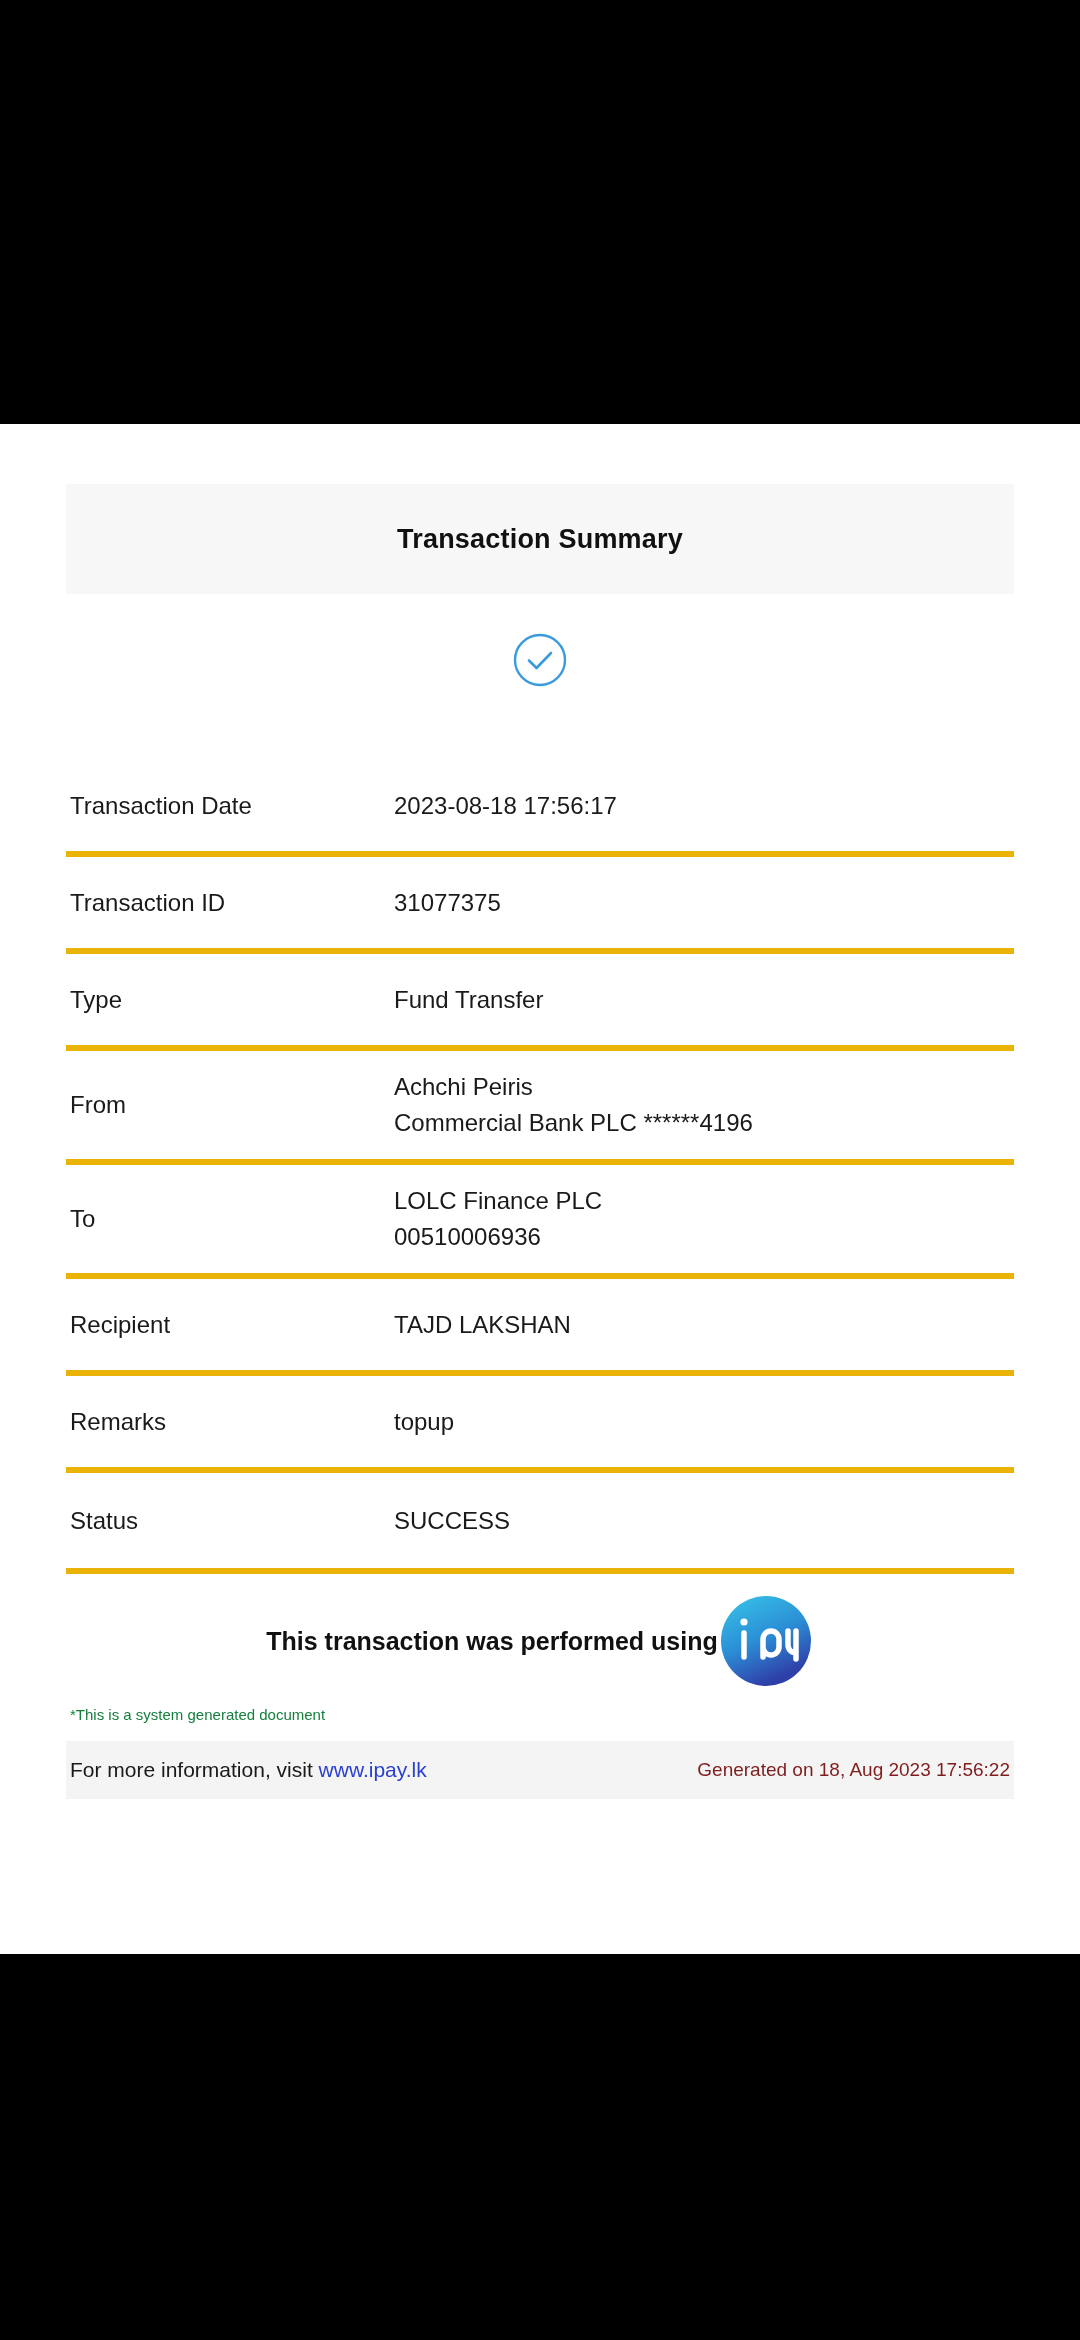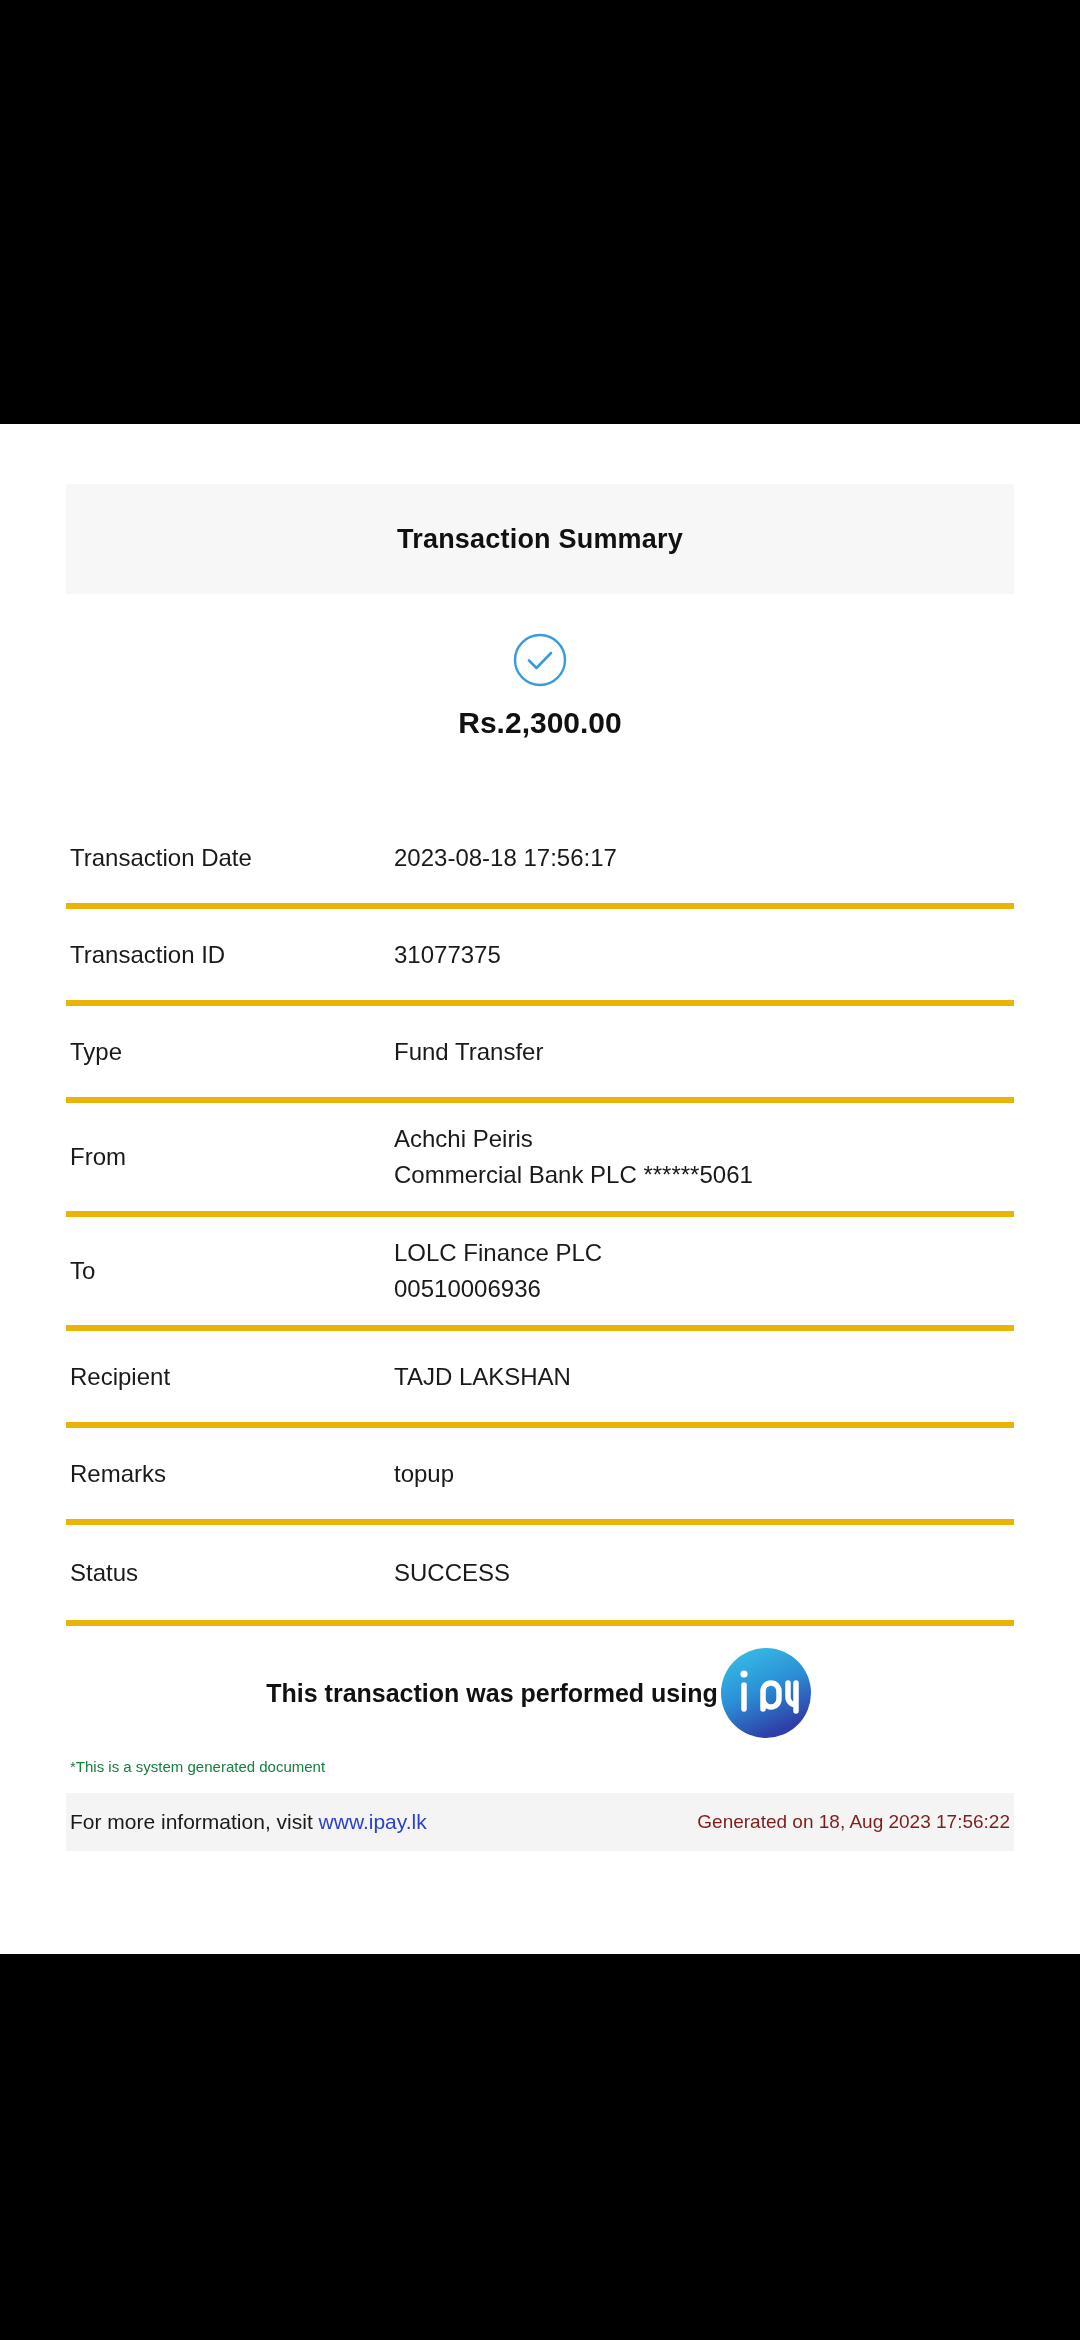--- a/index.html
+++ b/index.html
@@ -174,41 +174,40 @@
         <div class="header-title">Transaction Summary</div>
       </div>
 
       <div class="check-wrap">
         <svg class="check-circle" viewBox="0 0 56 56">
           <circle cx="28" cy="28" r="25" fill="none" stroke="#3a9bdc" stroke-width="2.4"></circle>
           <polyline points="17,28.5 24.5,36 39,21" fill="none" stroke="#3a9bdc" stroke-width="2.6" stroke-linecap="round" stroke-linejoin="round"></polyline>
         </svg>
       </div>
 
-      <div class="amount">Rs.2,300.00</div>
 
       <table class="details">
         <tbody>
             <tr class="row-single">
           <td class="label">Transaction Date</td>
           <td class="value">2023-08-18 17:56:17</td>
         </tr>
         <tr class="row-single">
           <td class="label">Transaction ID</td>
           <td class="value">31077375</td>
         </tr>
         <tr class="row-single">
           <td class="label">Type</td>
           <td class="value">Fund Transfer</td>
         </tr>
         <tr class="row-double">
           <td class="label">From</td>
           <td class="value">
             <div class="value-line">Achchi Peiris</div>
-            <div class="value-line">Commercial Bank PLC ******5061</div>
+            <div class="value-line">Commercial Bank PLC ******4196</div>
           </td>
         </tr>
         <tr class="row-double">
           <td class="label">To</td>
           <td class="value">
             <div class="value-line">LOLC Finance PLC</div>
             <div class="value-line">00510006936</div>
           </td>
         </tr>
         <tr class="row-single">

